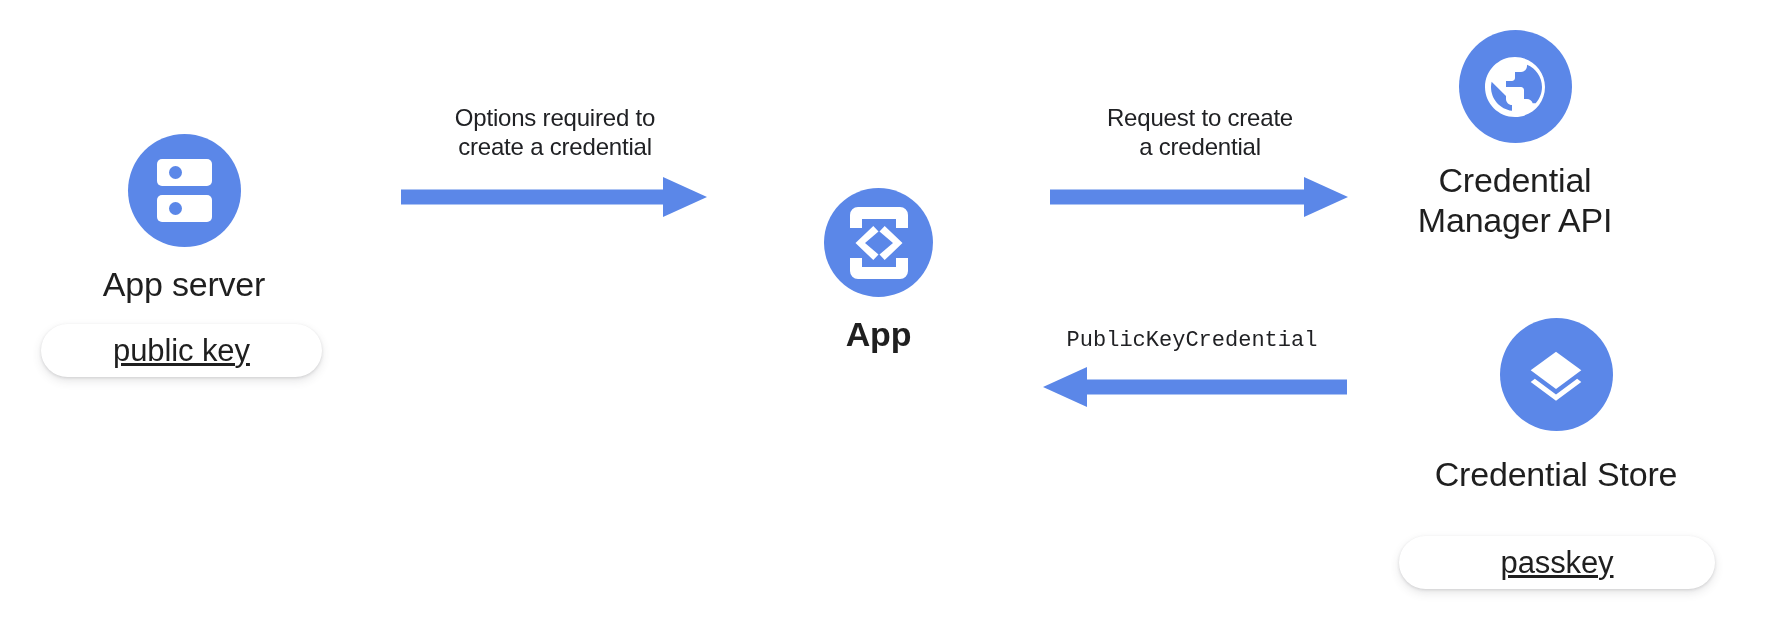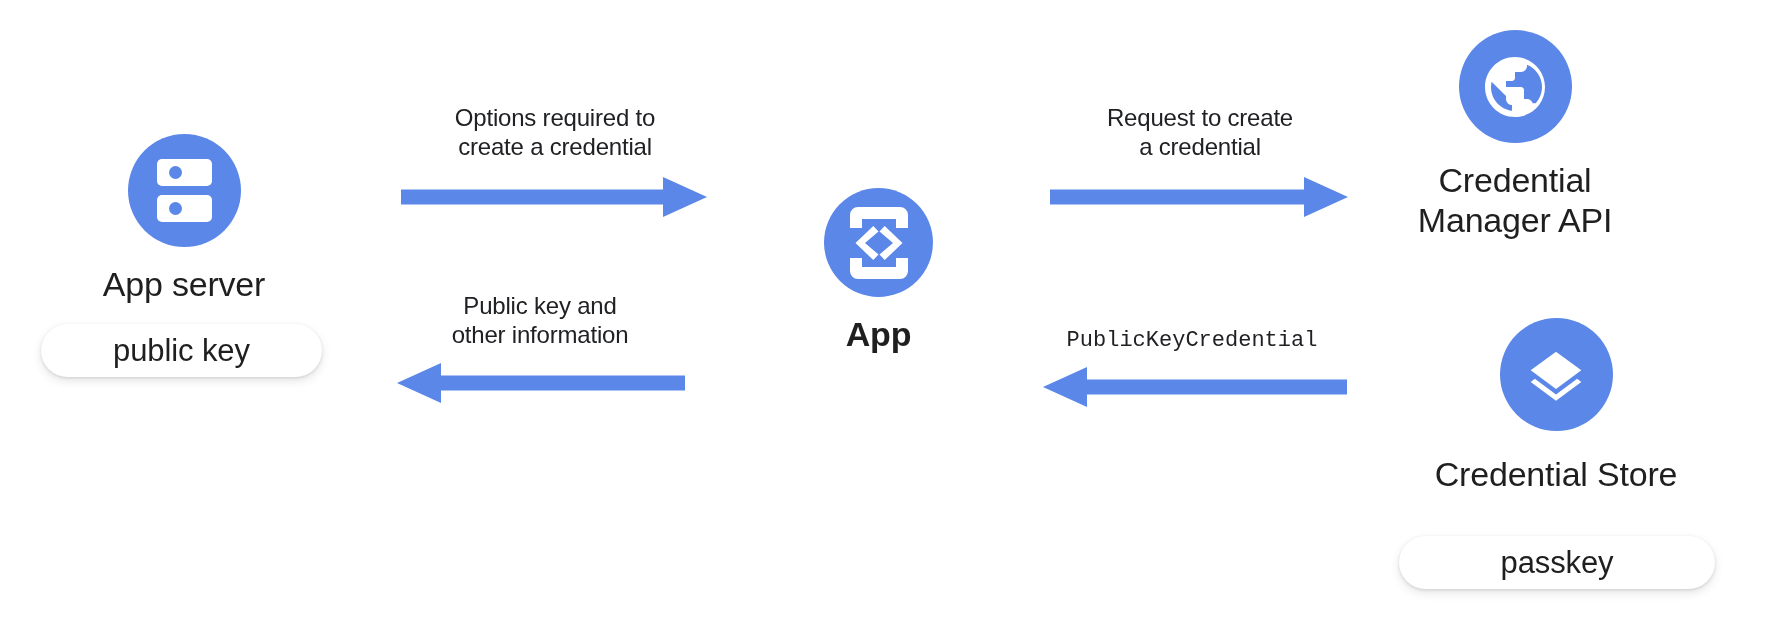--- a/index.html
+++ b/index.html
@@ -52,20 +52,21 @@
     background: #ffffff;
     border-radius: 999px;
     display: flex;
     align-items: center;
     justify-content: center;
     color: #1f1f1f;
     font-size: 31px;
     letter-spacing: -0.1px;
     box-shadow: 0 1px 3px rgba(60,64,67,0.16),
                 0 4px 10px rgba(60,64,67,0.13);
+    text-decoration: underline;
   }
 
   
   .flow {
     position: absolute;
     display: flex;
     flex-direction: column;
     align-items: center;
   }
   .flow-caption {
@@ -161,28 +162,20 @@
 
   <div class="flow" style="left:390px; top:104px; width:330px;">
     <div class="flow-caption">Options required to
 create a credential</div>
     <svg class="arrow" width="308" height="46" viewBox="0 0 308 46" style="margin-top:12px;">
       <rect x="0" y="15.5" width="270" height="15" fill="#5b87e8"></rect>
       <path d="M262 3 L306 23 L262 43 Z" fill="#5b87e8"></path>
     </svg>
   </div>
 
-  <div class="flow" style="left:375px; top:292px; width:330px;">
-    <div class="flow-caption">Public key and
-other information</div>
-    <svg class="arrow" width="290" height="46" viewBox="0 0 290 46" style="margin-top:10px;">
-      <rect x="40" y="15.5" width="250" height="15" fill="#5b87e8"></rect>
-      <path d="M46 3 L2 23 L46 43 Z" fill="#5b87e8"></path>
-    </svg>
-  </div>
 
   <div class="flow" style="left:1040px; top:104px; width:320px;">
     <div class="flow-caption">Request to create
 a credential</div>
     <svg class="arrow" width="300" height="46" viewBox="0 0 300 46" style="margin-top:12px;">
       <rect x="0" y="15.5" width="262" height="15" fill="#5b87e8"></rect>
       <path d="M254 3 L298 23 L254 43 Z" fill="#5b87e8"></path>
     </svg>
   </div>
 

